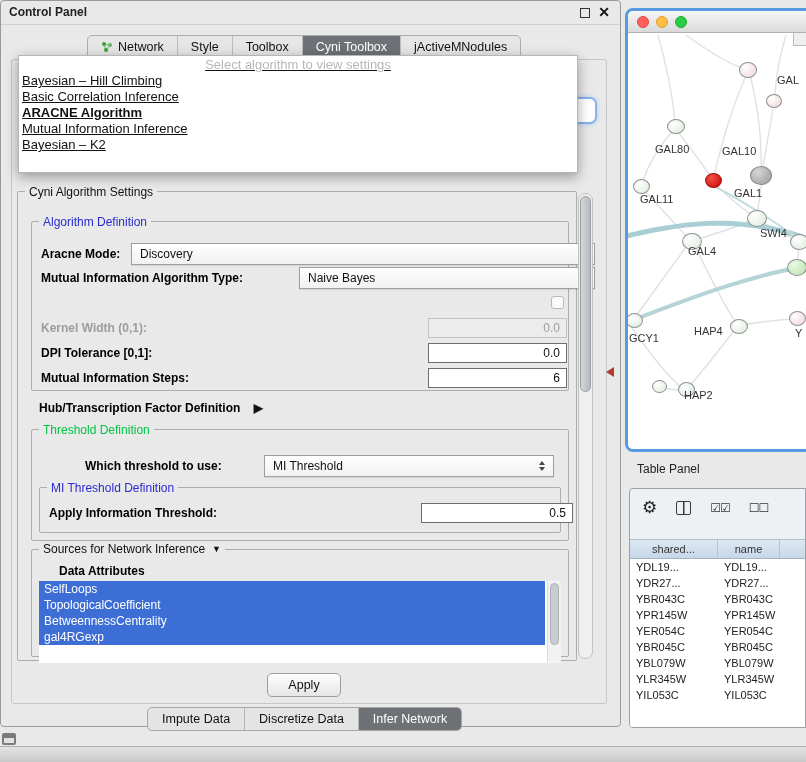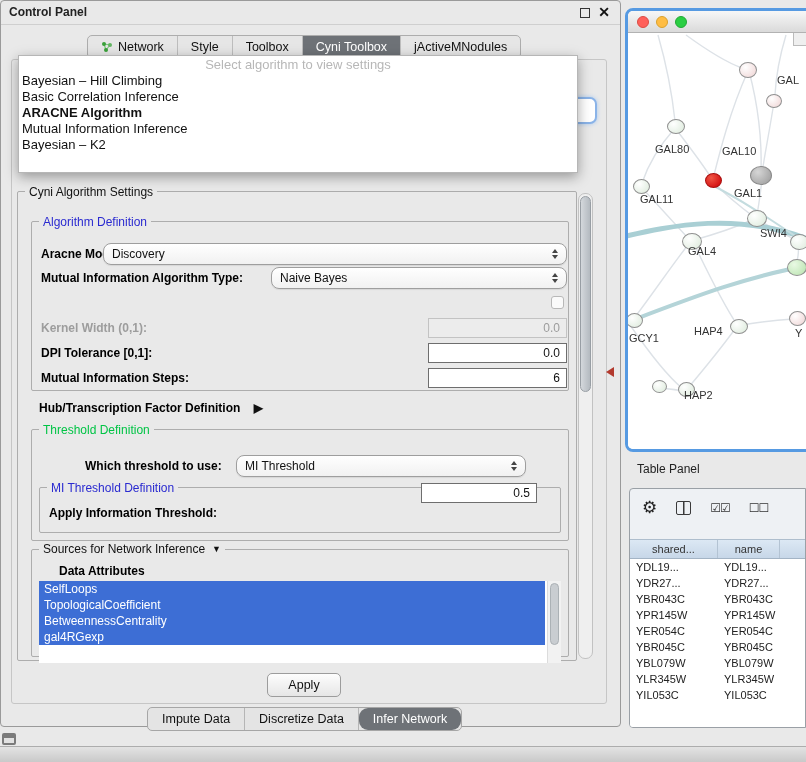--- a/index.html
+++ b/index.html
@@ -25,43 +25,43 @@
   .tab { display:flex; align-items:center; gap:5px; padding:0 13px; font-size:12.5px;
     border-right:1px solid #bdbdbd; color:#111; white-space:nowrap; }
   .tab:last-child { border-right:none; }
   .tab.sel { background:#6e7277; color:#fff; }
 
   .content-panel { position:absolute; left:10px; top:58px; width:596px; height:645px;
     border:1px solid #c6c6c6; border-radius:3px; background:#e9e9e9; }
 
   
   .algo-popup { position:absolute; left:18px; top:55px; width:560px; height:118px;
-    background:#fff; border:1px solid #b6b6b6; box-shadow:0 4px 12px rgba(0,0,0,.35); z-index:50; }
+    background:#fff; border:1px solid #b6b6b6; box-shadow:0 4px 12px rgba(0,0,0,.35); z-index:50;text-decoration:underline; }
   .algo-prompt { height:17px; line-height:17px; text-align:center; color:#b7b7b7; font-size:13px; }
   .algo-item { height:16px; line-height:16px; font-size:13px; padding-left:3px; color:#111; white-space:nowrap; }
   .algo-item.sel { font-weight:bold; }
 
   .combo-fragment { position:absolute; left:570px; top:96px; width:26px; height:27px;
     border:2px solid #8ab3e8; border-radius:7px; background:#fff;
     box-shadow:0 0 4px #a9c9f0; z-index:5; }
 
   
   .gbox { position:absolute; border:1px solid #adadad; border-radius:2px; }
   .legend { position:absolute; font-size:12px; background:#e9e9e9; padding:0 4px;
     white-space:nowrap; z-index:3; display:inline-flex; align-items:center; gap:7px; }
   .legend.blue { color:#2a2ad0; }
   .legend.green { color:#00c445; }
   .tri { font-size:9px; color:#111; }
 
   .lbl { position:absolute; font-size:12px; font-weight:bold; color:#000; white-space:nowrap; }
   .lbl.dis { color:#9d9d9d; }
 
   .combo { position:absolute; height:22px; display:flex; align-items:center;
-    background:linear-gradient(#ffffff,#f1f1f1); border:1px solid #9e9e9e; border-radius:8px;
-    box-shadow:0 1px 1px rgba(0,0,0,.08); }
+    background:linear-gradient(#ffffff,#f1f1f1); border:1px solid #9e9e9e; border-radius:0;
+    box-shadow:0 1px 1px rgba(0,0,0,.08);margin-left:28px; }
   .combo-text { flex:1; padding-left:8px; font-size:12px; color:#111; white-space:nowrap; overflow:hidden; }
   .combo-arrows { width:16px; display:flex; flex-direction:column; align-items:center; gap:2px; margin-right:3px; }
   .combo-arrows i { display:block; width:0; height:0; border-left:3.5px solid transparent; border-right:3.5px solid transparent; }
   .combo-arrows .up { border-bottom:4px solid #444; }
   .combo-arrows .dn { border-top:4px solid #444; }
 
   .field { position:absolute; height:20px; background:#fff; border:1px solid #6e6e6e;
     display:flex; align-items:center; justify-content:flex-end; padding-right:6px; font-size:12px; color:#111; }
   .field.dis { background:#ececec; border-color:#c3c3c3; color:#9c9c9c; }
 
@@ -82,21 +82,21 @@
   .vscroll .thumb { position:absolute; left:1px; top:2px; width:11px; height:196px;
     background:linear-gradient(90deg,#d4d8dc,#b4bac0); border:1px solid #989ea4; border-radius:6px; }
 
   .apply-btn { position:absolute; left:266px; top:672px; width:74px; height:24px;
     background:linear-gradient(#fdfdfd,#e6e6e6); border:1px solid #9c9c9c; border-radius:5px;
     font-size:12.5px; display:flex; align-items:center; justify-content:center; }
 
   .bottom-tabs { position:absolute; left:146px; top:706px; height:24px; display:flex;
     border:1px solid #a6a6a6; border-radius:5px; overflow:hidden; background:#e4e4e4; }
   .btab { padding:0 14px; line-height:22px; font-size:12.5px; border-right:1px solid #b5b5b5; white-space:nowrap; }
-  .btab:last-child { border-right:none;border-radius:9px; }
+  .btab:last-child { border-right:none; }
   .btab.sel { background:#6e7277; color:#fff; }
 
   .splitter-arrow { position:absolute; left:606px; top:367px; width:0; height:0;
     border-top:5px solid transparent; border-bottom:5px solid transparent; border-right:8px solid #b23a2e; }
 
   
   .net-window { position:absolute; left:625px; top:8px; width:185px; height:444px;
     border:3px solid #569ae2; border-radius:8px 0 0 8px; background:#fff; overflow:hidden; }
   .net-titlebar { position:absolute; left:0; top:0; right:0; height:22px;
     background:linear-gradient(#f7f7f7,#dadada); border-bottom:1px solid #b2b2b2; }
@@ -245,21 +245,21 @@
           <i class="up"></i>
           <i class="dn"></i>
         </span>
     </div>
 
     <div class="gbox" style="left:38px; top:486px; width:522px; height:46px;"></div>
     <span class="legend blue" style="left:46px; top:480px;">
       <span>MI Threshold Definition</span>
     </span>
     <span class="lbl" style="left:48px; top:505px;">Apply Information Threshold:</span>
-    <div class="field" style="left:420px; top:482px; width:116px;">
+    <div class="field" style="left:420px; top:502px; width:152px;">
       <span>0.5</span>
     </div>
 
     <div class="gbox" style="left:30px; top:548px; width:538px; height:108px;"></div>
     <span class="legend" style="left:38px; top:541px;">
       <span>Sources for Network Inference</span>
       <span class="tri">▼</span>
     </span>
     <span class="lbl" style="left:38px; top:563px;margin-left:20px;">Data Attributes</span>
 

